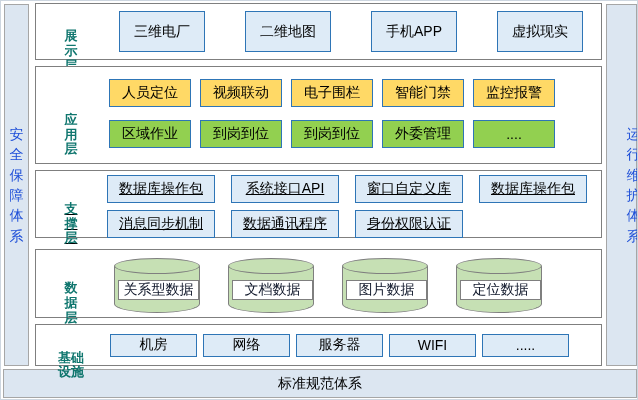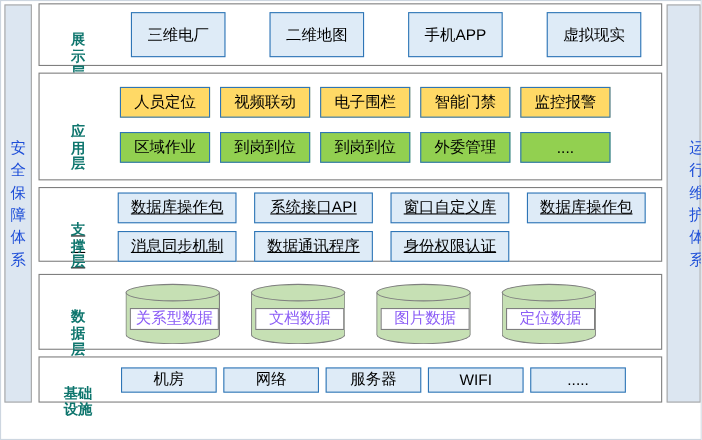--- a/index.html
+++ b/index.html
@@ -47,35 +47,38 @@
 
   .layer-data .rows{padding-top:3px;}
   .layer-data .row{gap:28px;padding-left:8px;}
 
   .layer-infrastructure .row{gap:6px;padding-left:4px;}
   .layer-infrastructure .dbox{width:87px;height:23px;}
 
   
   .cylinder{position:relative;width:86px;height:47px;margin-top:8px;background:var(--cylinder-fill,#c6e0b4);border:1px solid var(--layer-border,#7f7f7f);border-top:none;border-radius:0 0 43px 43px / 0 0 9px 9px;box-sizing:border-box;flex:none;}
   .cylinder::before{content:"";position:absolute;left:-1px;right:-1px;top:-8px;height:16px;background:var(--cylinder-fill,#c6e0b4);border:1px solid var(--layer-border,#7f7f7f);border-radius:50%;box-sizing:border-box;}
-  .cyl-label{position:absolute;z-index:1;left:3px;right:0;top:14px;height:20px;background:#ffffff;border:1px solid var(--layer-border,#7f7f7f);display:flex;align-items:center;justify-content:center;font-size:14px;color:#8b5cf6;box-sizing:border-box;}
+  .cyl-label{position:absolute;z-index:1;left:3px;right:0;top:14px;height:20px;background:#ffffff;border:1px solid var(--layer-border,#7f7f7f);display:flex;align-items:center;justify-content:center;font-size:14px;color:#0f172a;box-sizing:border-box;}
 </style>
 </head>
 <body>
 
 <div class="canvas">
 
   <div class="vbar left">
     <span class="vtext">安全保障体系</span>
   </div>
 
   <div class="vbar right">
     <span class="vtext">运行维护体系</span>
   </div>
 
+  <div class="hbar">
+    <span>标准规范体系</span>
+  </div>
 
   <section class="layer layer-presentation">
     <div class="layer-label-wrap">
       <div class="layer-label">展示层</div>
     </div>
     <div class="rows">
         <div class="row">
           <div class="dbox style-blue">三维电厂</div>
           <div class="dbox style-blue">二维地图</div>
           <div class="dbox style-blue">手机APP</div>

